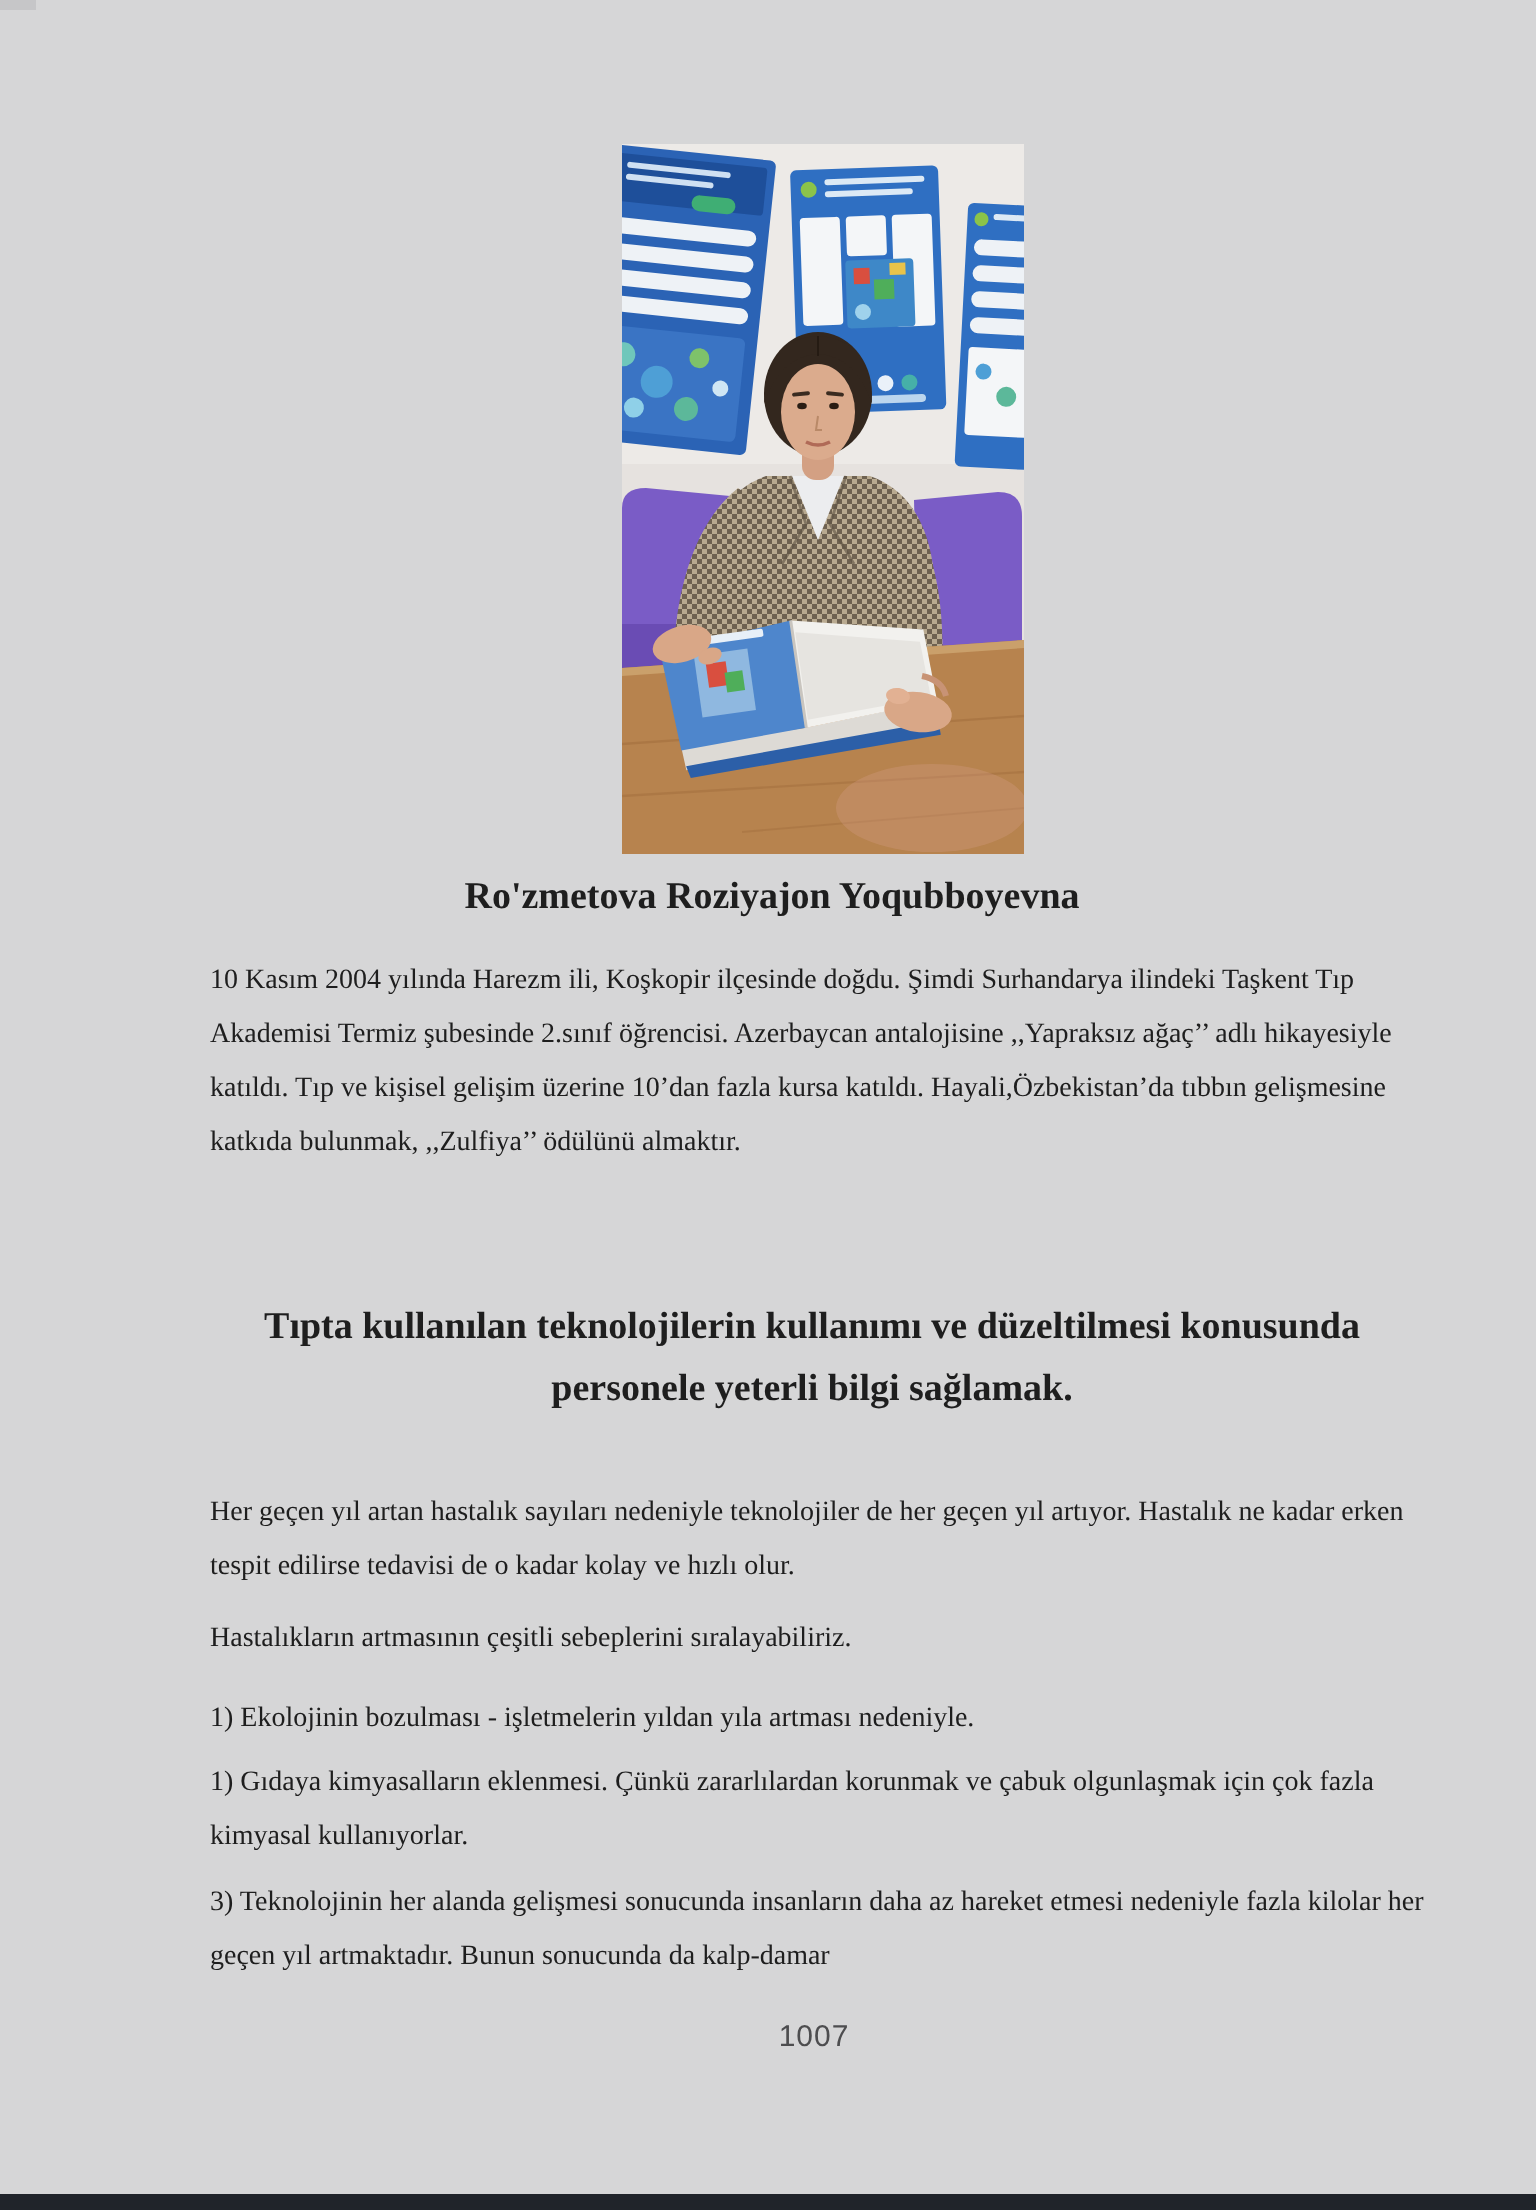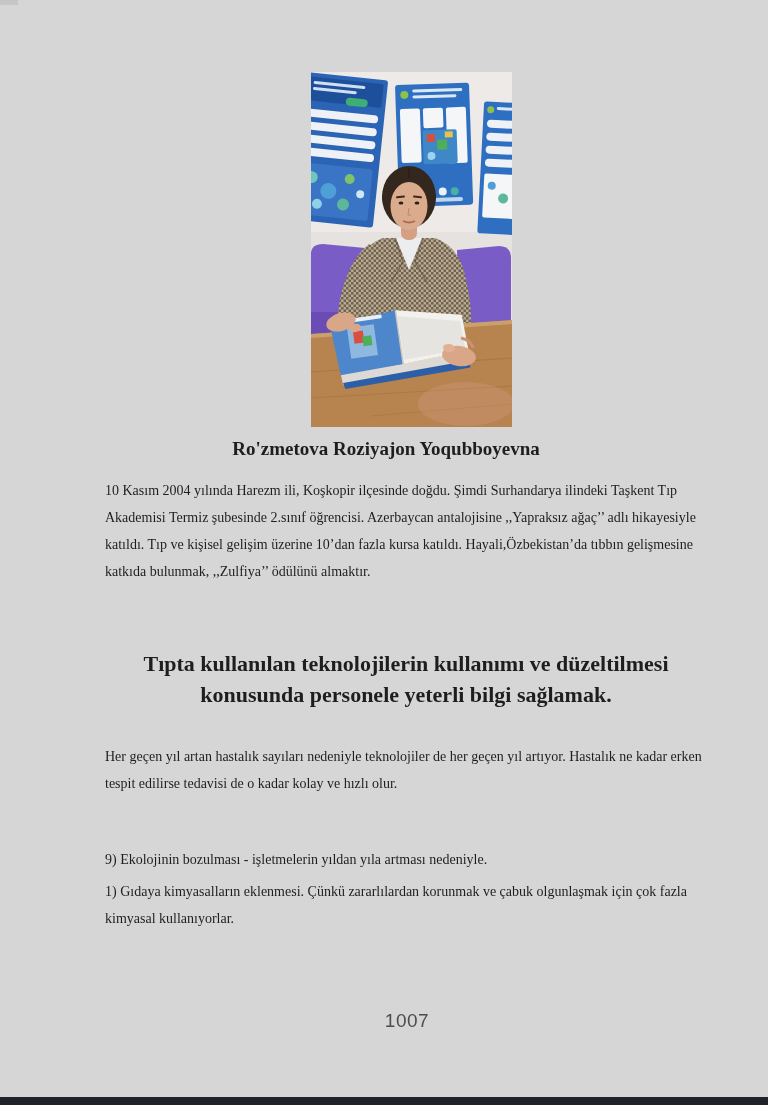--- a/index.html
+++ b/index.html
@@ -13,31 +13,31 @@
   .author-name{
     position:absolute;left:84px;top:437px;width:604px;text-align:center;
     font-weight:bold;font-size:19px;line-height:24px;
   }
   .author-bio{
     position:absolute;left:105px;top:477px;width:604px;
     font-size:14px;line-height:27px;
   }
   .goal-heading{
     position:absolute;left:94px;top:648px;width:624px;text-align:center;
-    font-weight:bold;font-size:22px;line-height:31px;
+    font-weight:bold;font-size:19px;line-height:31px;
   }
   .para{position:absolute;left:105px;width:608px;font-size:14px;line-height:27px;}
   .p-intro{top:743px;}
   .p-causes-intro{top:806px;}
   .p-cause-1{top:846px;}
   .p-cause-2{top:878px;}
   .p-cause-3{top:938px;}
   .page-number{
     position:absolute;left:105px;top:1010px;width:604px;text-align:center;
-    font-family:"Liberation Sans",sans-serif;font-size:19px;color:#4d4d4f;
+    font-family:"Liberation Sans",sans-serif;font-size:15px;color:#4d4d4f;
     letter-spacing:0.5px;
   }
   .footer-bar{position:absolute;left:0;bottom:0;width:768px;height:8px;background:#20242a;}
 </style>
 </head>
 <body>
 
 <div class="page">
 
   <div class="corner-mark"></div>
@@ -176,23 +176,25 @@
   </div>
 
   <div class="author-name">Ro'zmetova Roziyajon Yoqubboyevna</div>
 
   <div class="author-bio">10 Kasım 2004 yılında Harezm ili, Koşkopir ilçesinde doğdu. Şimdi Surhandarya ilindeki Taşkent Tıp Akademisi Termiz şubesinde 2.sınıf öğrencisi. Azerbaycan antalojisine ,,Yapraksız ağaç’’ adlı hikayesiyle katıldı. Tıp ve kişisel gelişim üzerine 10’dan fazla kursa katıldı. Hayali,Özbekistan’da tıbbın gelişmesine katkıda bulunmak, ,,Zulfiya’’ ödülünü almaktır.</div>
 
   <div class="goal-heading">Tıpta kullanılan teknolojilerin kullanımı ve düzeltilmesi konusunda personele yeterli bilgi sağlamak.</div>
 
   <div class="para p-intro">Her geçen yıl artan hastalık sayıları nedeniyle teknolojiler de her geçen yıl artıyor. Hastalık ne kadar erken tespit edilirse tedavisi de o kadar kolay ve hızlı olur.</div>
 
-
-  <div class="para p-cause-1">9) Ekolojinin bozulması - işletmelerin yıldan yıla artması nedeniyle.</div>
+  <div class="para p-causes-intro">Hastalıkların artmasının çeşitli sebeplerini sıralayabiliriz.</div>
+
+  <div class="para p-cause-1">1) Ekolojinin bozulması - işletmelerin yıldan yıla artması nedeniyle.</div>
 
   <div class="para p-cause-2">1) Gıdaya kimyasalların eklenmesi. Çünkü zararlılardan korunmak ve çabuk olgunlaşmak için çok fazla kimyasal kullanıyorlar.</div>
 
+  <div class="para p-cause-3">3) Teknolojinin her alanda gelişmesi sonucunda insanların daha az hareket etmesi nedeniyle fazla kilolar her geçen yıl artmaktadır. Bunun sonucunda da kalp-damar</div>
 
   <div class="page-number">1007</div>
 
   <div class="footer-bar"></div>
 
 </div>
 
 </body></html>

